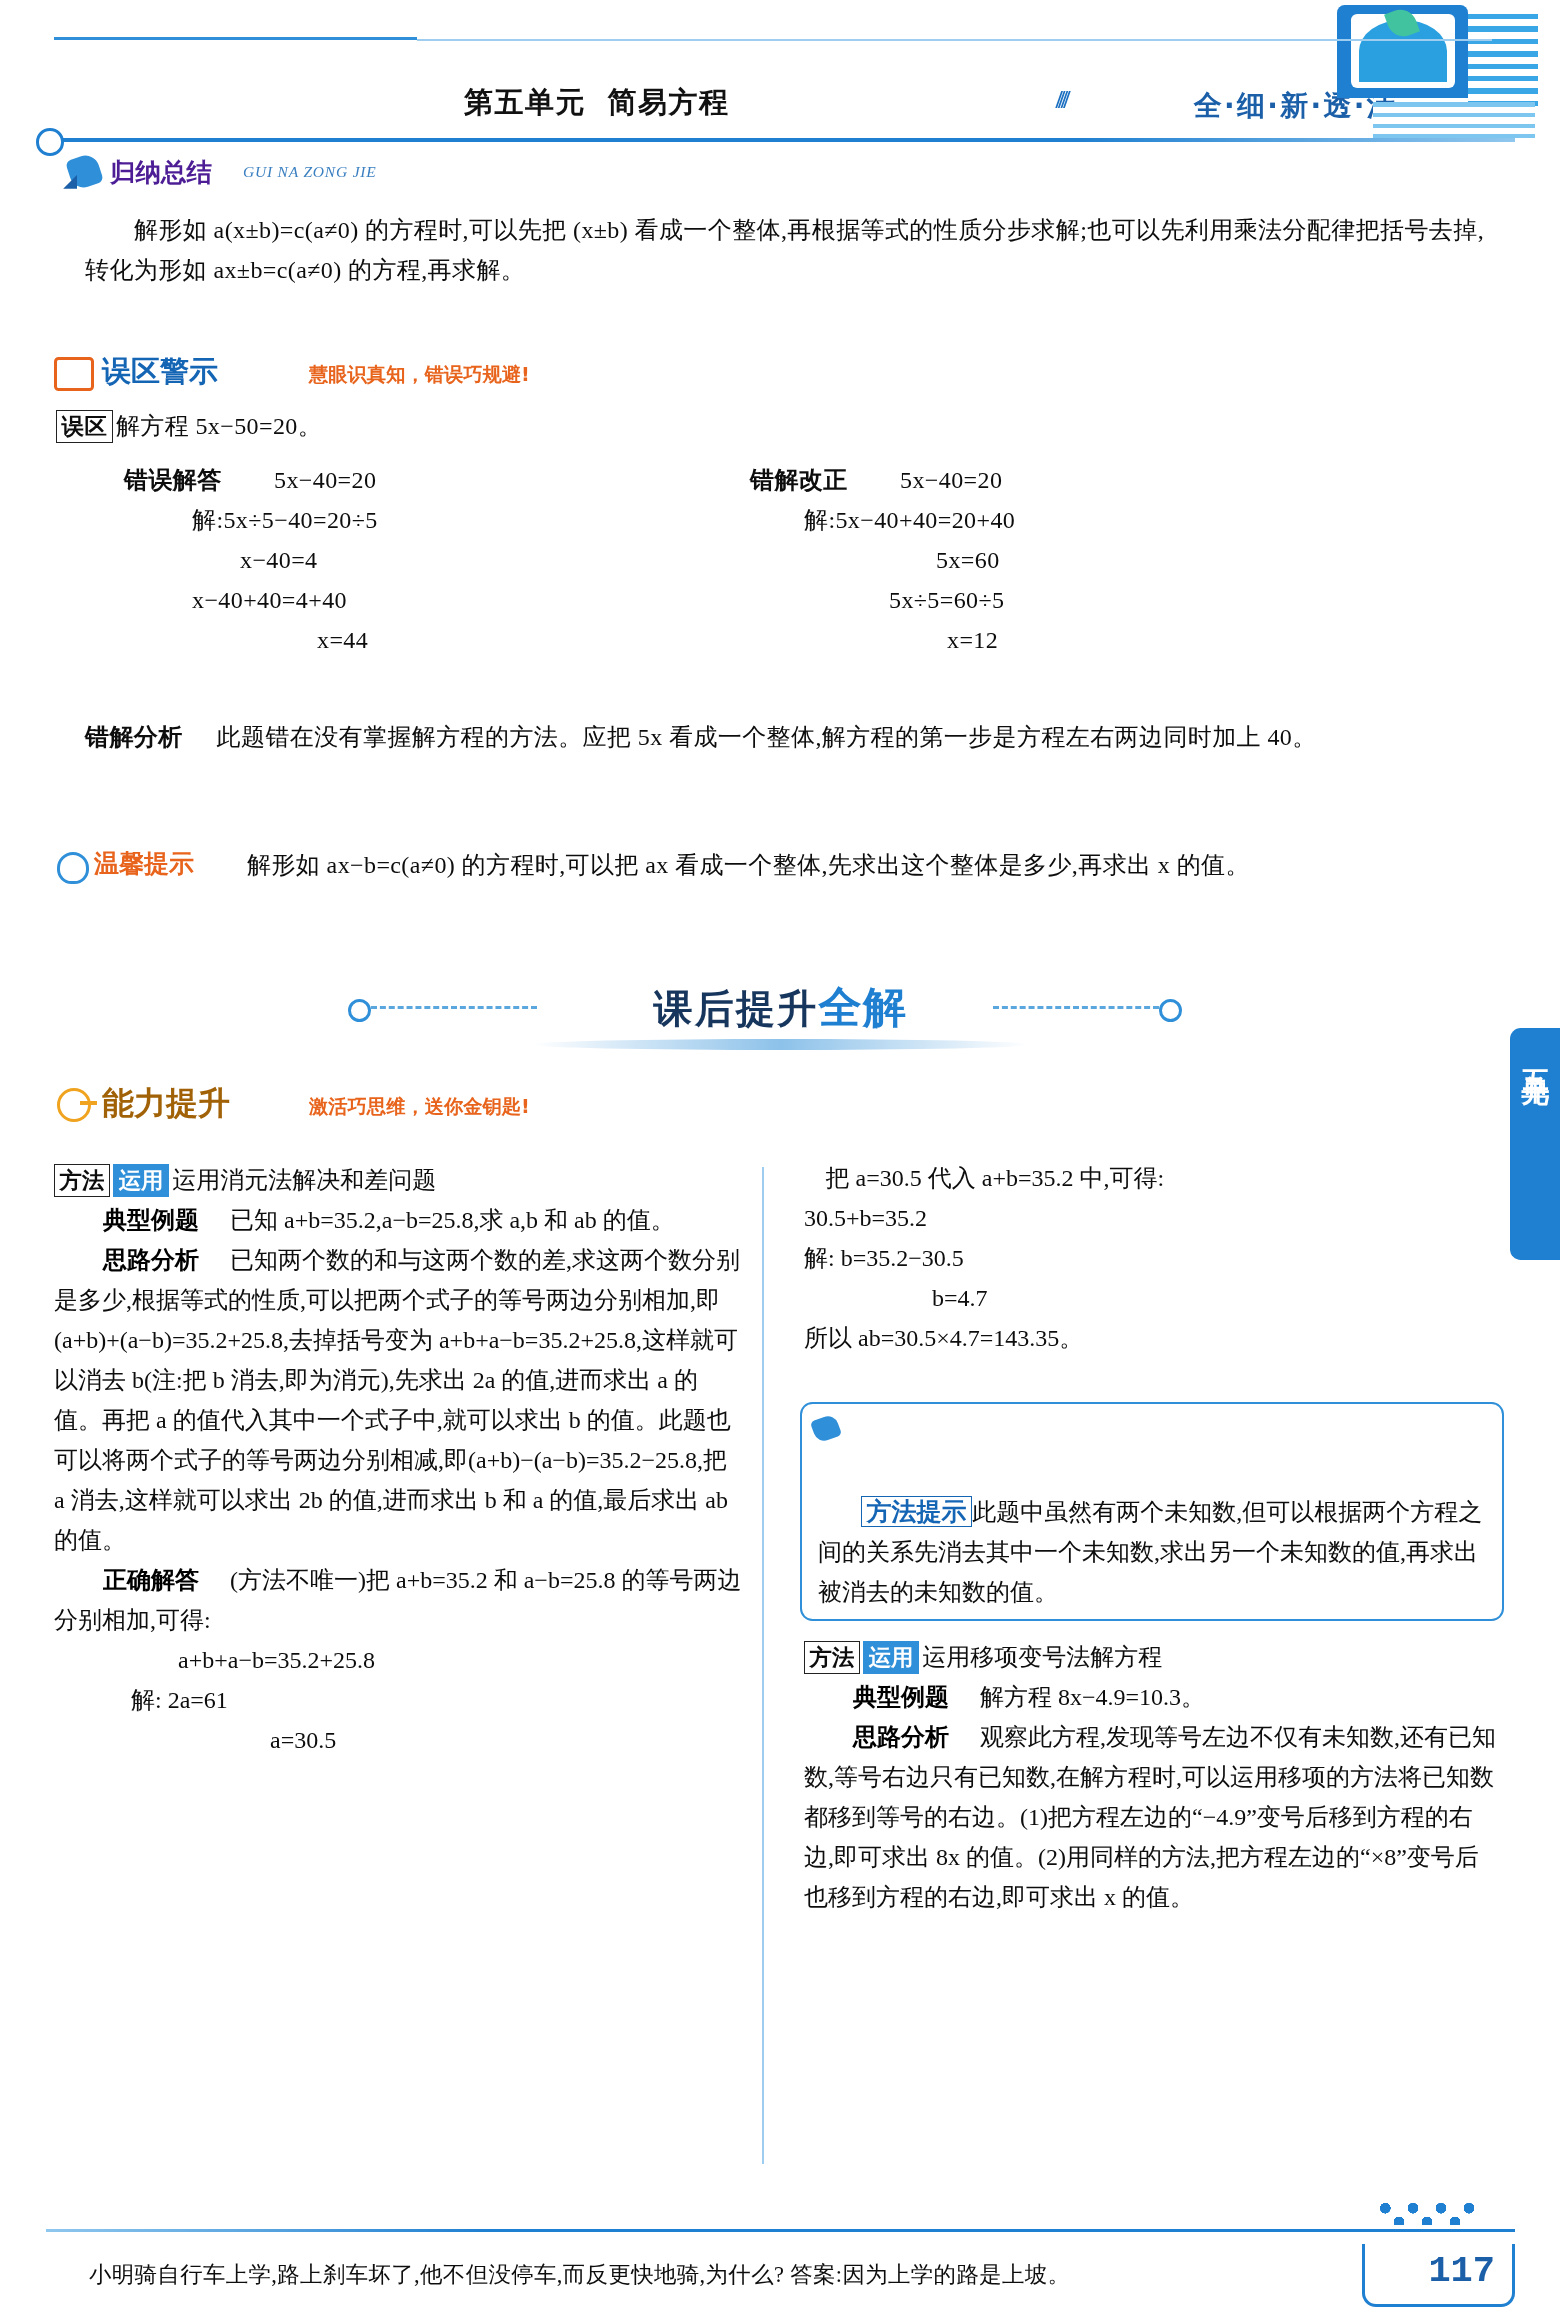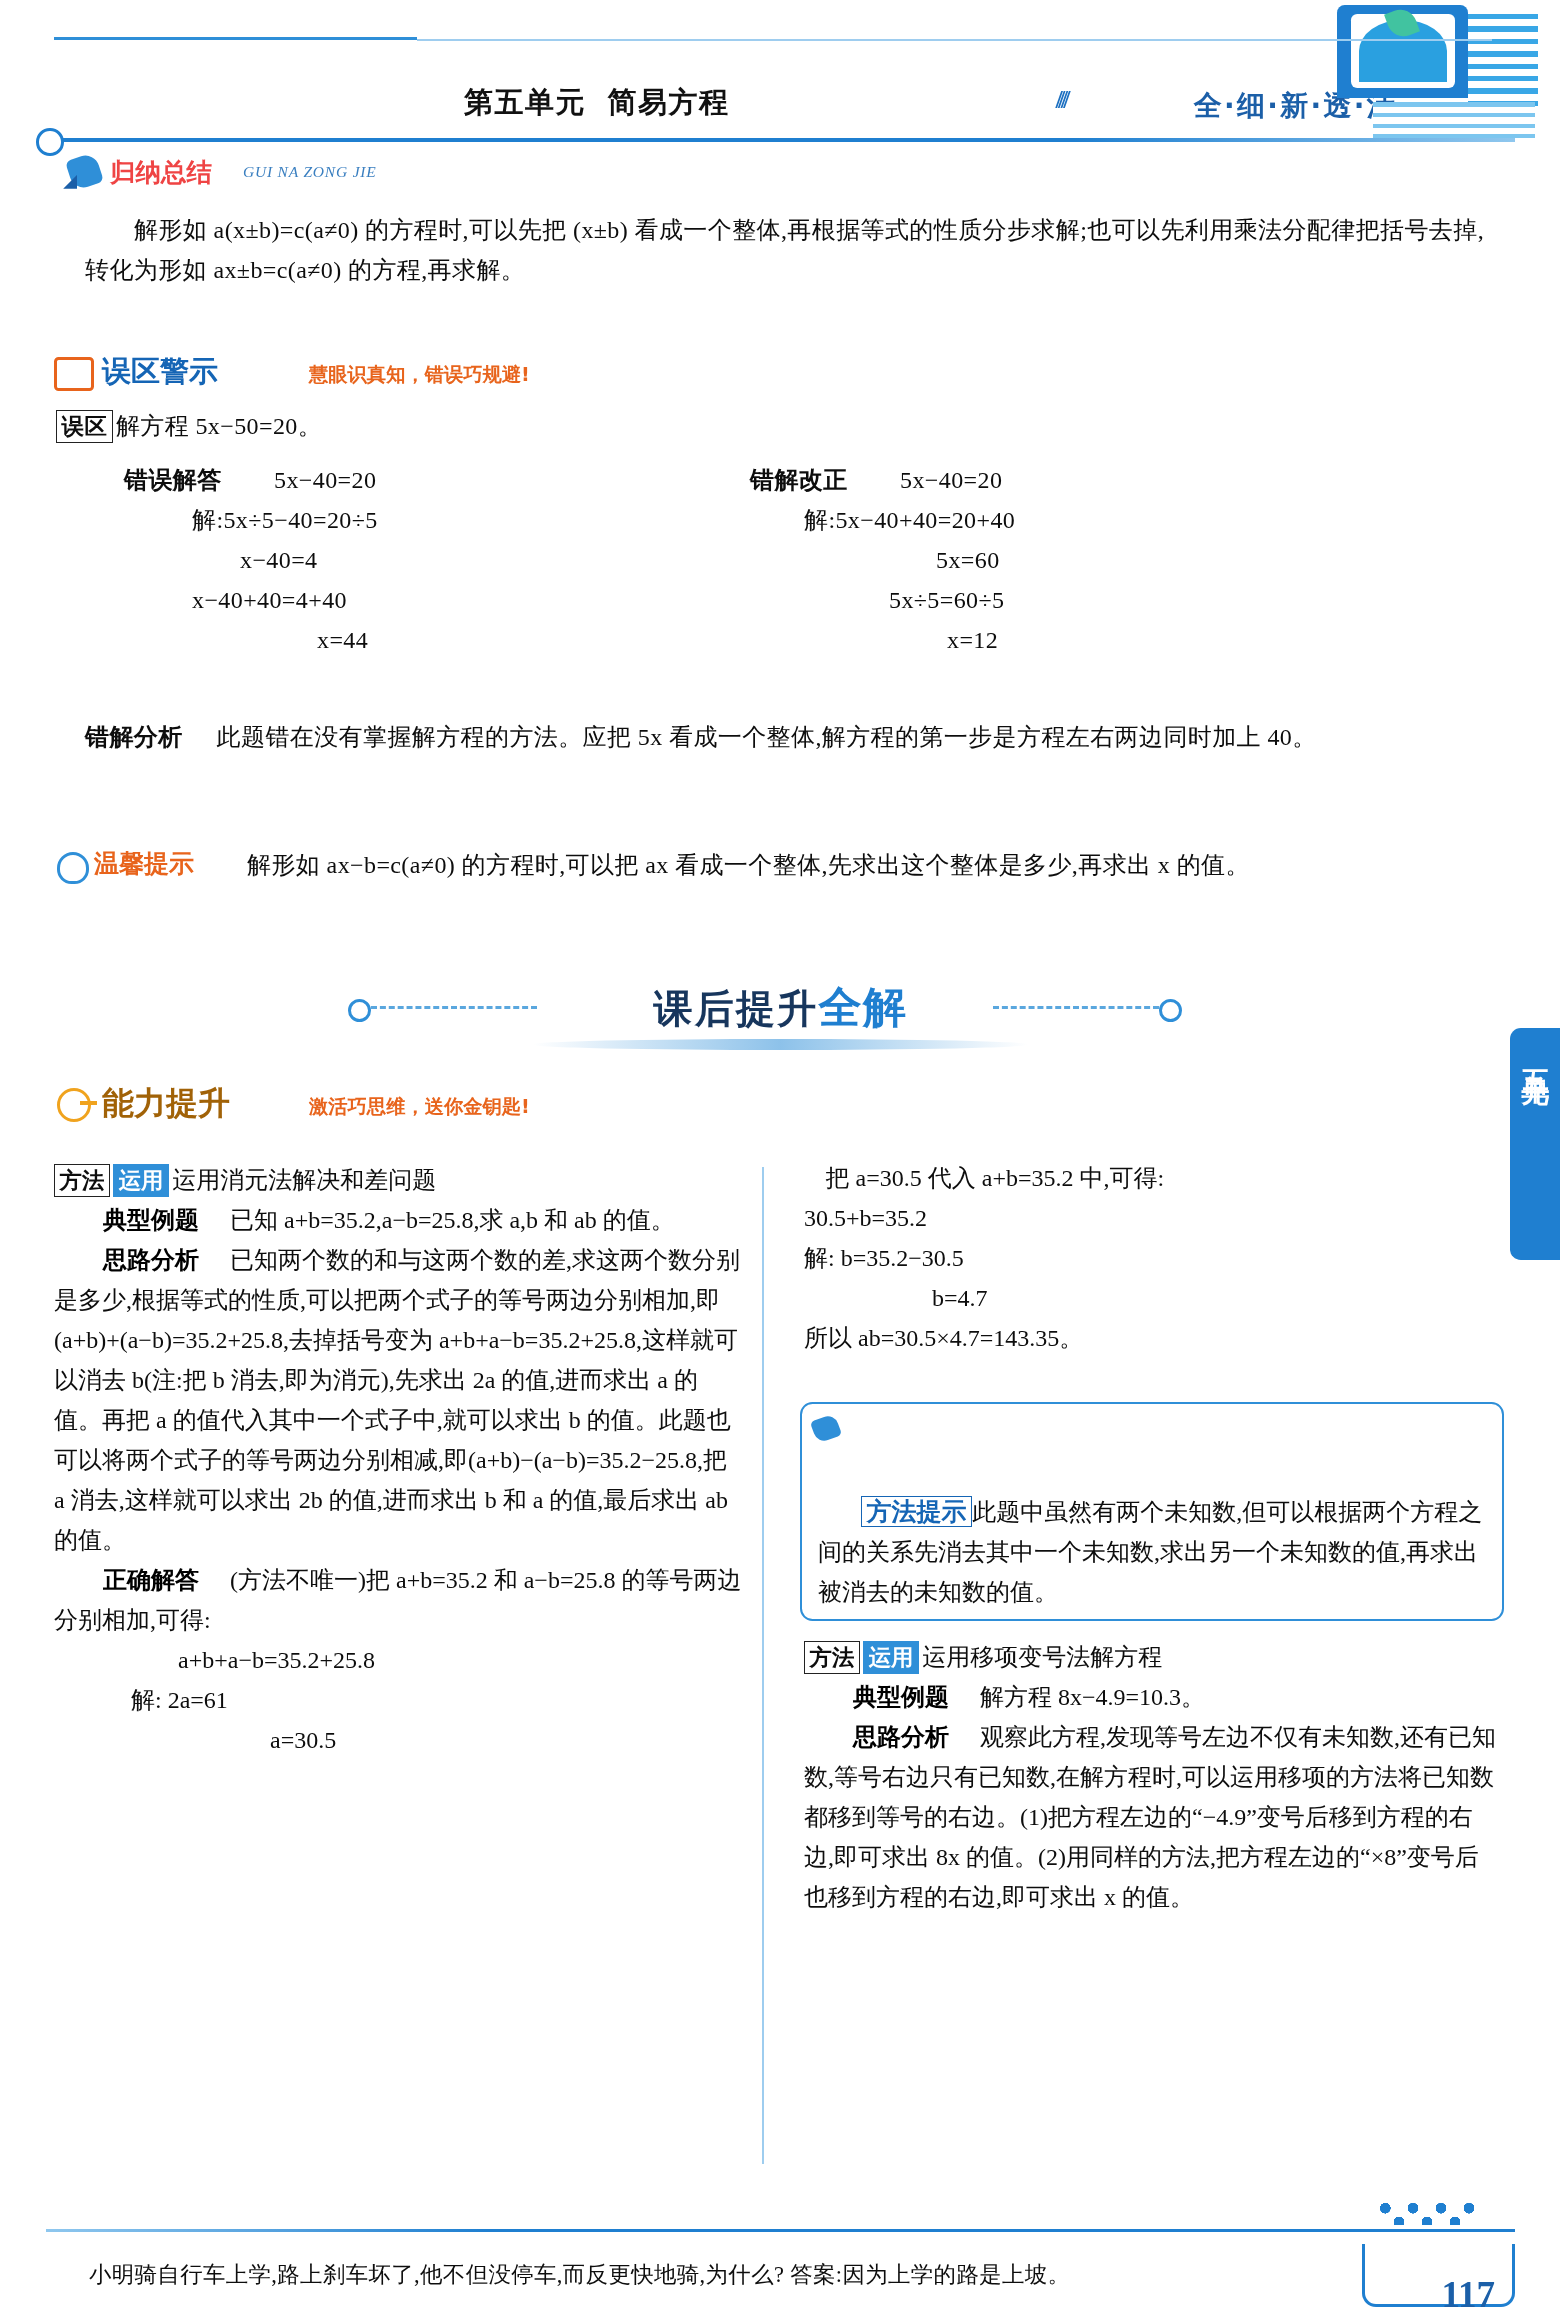--- a/index.html
+++ b/index.html
@@ -43,21 +43,21 @@
   .book-badge .b1{position:absolute;right:70px;top:4.6px;width:131px;height:93px;background:#1f7fd0;border-radius:7.7px 7.7px 0 0;}
   .book-badge .b2{position:absolute;right:83px;top:14px;width:104px;height:74px;background:#ffffff;border-radius:6.2px;}
   .book-badge .b3{position:absolute;right:91px;top:20px;width:88px;height:62px;background:#2aa0e0;border-radius:50% 50% 0 0;}
   .book-badge .leaf{position:absolute;right:122px;top:9.3px;width:28px;height:28px;background:#41c3a0;border-radius:0 60% 0 60%;transform:rotate(-20deg);}
   .book-badge .lines{position:absolute;right:0px;top:14px;width:70px;height:93px;
      background:repeating-linear-gradient(to bottom,#39a7e6 0 5.4px,#ffffff 5.4px 12.4px);}
   .book-badge .lines2{position:absolute;right:3.1px;top:102px;width:162px;height:36px;
      background:repeating-linear-gradient(to bottom,#7cc6ef 0 4.6px,#ffffff 4.6px 10.8px);}
   .badge-cn{
     font-family:"DejaVu Sans", sans-serif;
-    font-weight:bold;color:#ef4444;
+    font-weight:bold;color:#4c1d95;
   }
   .badge-pinyin{
     font-family:"Liberation Serif",serif;font-style:italic;
     color:#3a7fc0;font-size:15.5px;letter-spacing:0.8px;
   }
 
   
   .gn-wrap{position:absolute;left:54px;top:158px;width:1453px;height:31px;}
   .gn-icon{position:absolute;left:7.7px;top:-6.2px;width:43px;height:43px;}
   .gn-icon .pen{position:absolute;left:7.7px;top:4.6px;width:31px;height:31px;background:#2f8fd8;border-radius:6.2px 14px 6.2px 14px;transform:rotate(-18deg);}
@@ -150,21 +150,21 @@
     background:
       radial-gradient(circle 5.4px at 9.3px 6.2px,#1f7fd0 98%,transparent 100%),
       radial-gradient(circle 5.4px at 37px 6.2px,#1f7fd0 98%,transparent 100%),
       radial-gradient(circle 5.4px at 65px 6.2px,#1f7fd0 98%,transparent 100%),
       radial-gradient(circle 5.4px at 93px 6.2px,#1f7fd0 98%,transparent 100%),
       radial-gradient(circle 5.4px at 23px 20px,#1f7fd0 98%,transparent 100%),
       radial-gradient(circle 5.4px at 51px 20px,#1f7fd0 98%,transparent 100%),
       radial-gradient(circle 5.4px at 79px 20px,#1f7fd0 98%,transparent 100%);
   }
   .footer-text{position:absolute;left:89px;bottom:29px;font-size:22.4px;letter-spacing:0.4px;}
-  .page-num{position:absolute;right:66px;bottom:3px;font-size:37px;font-weight:bold;color:#1b5fa8;font-family:Liberation Serif, serif;}
+  .page-num{position:absolute;right:66px;bottom:27px;font-size:37px;font-weight:bold;color:#1b5fa8;font-family:Liberation Mono, monospace;}
   .footer-wave{position:absolute;right:46px;bottom:12.4px;width:147px;height:60px;border:3.1px solid #1f7fd0;border-radius:0 0 14px 14px;border-top:none;}
 </style>
 </head>
 <body>
 
 <div class="page">
 
   <div class="header">
     <div class="hdr-title">
       <span class="u">第五单元</span><span>简易方程</span>

